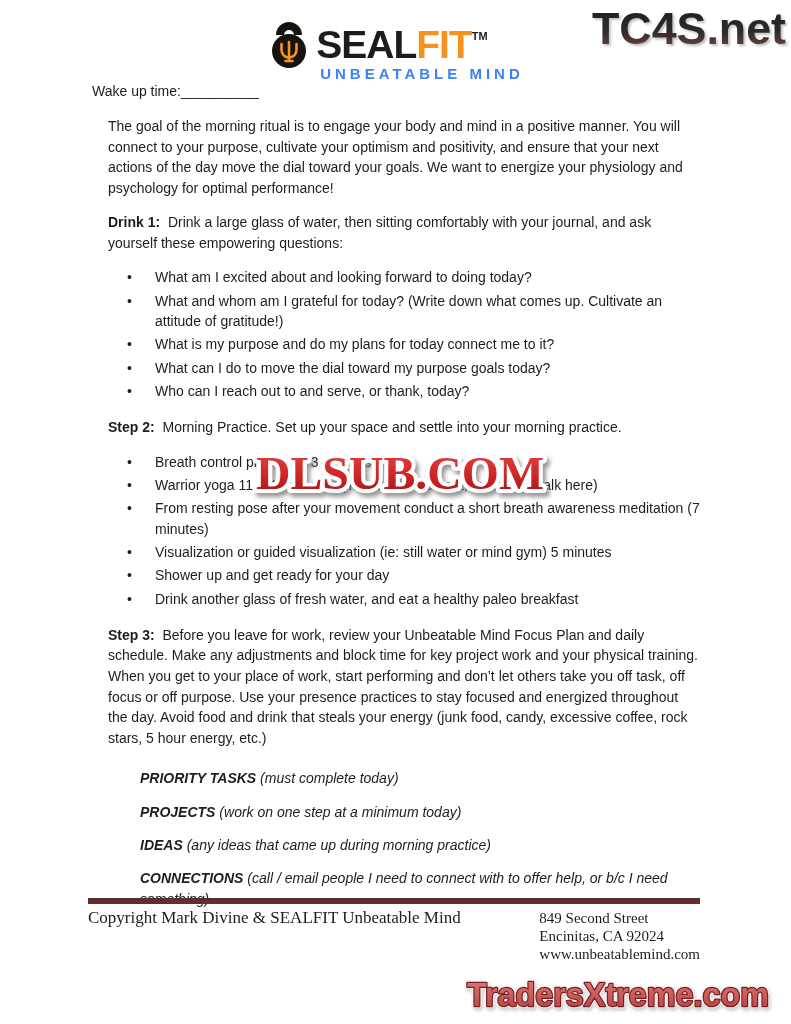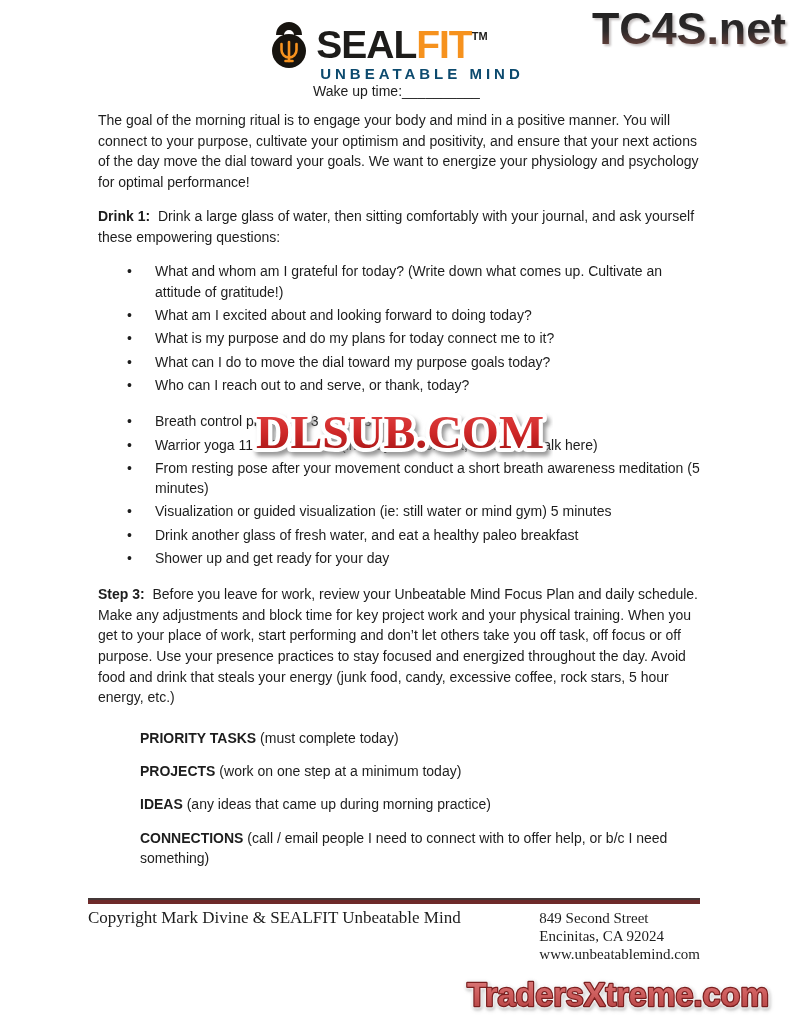--- a/index.html
+++ b/index.html
@@ -21,50 +21,50 @@
   .kb-icon{flex:0 0 auto;margin-top:2px;}
   .logo-text{display:flex;flex-direction:column;}
   .logo-main{
     font-weight:bold;font-size:39px;line-height:38px;letter-spacing:-1px;
     font-family:"Liberation Sans",sans-serif;
   }
   .logo-seal{color:#1d1c1a;}
   .logo-fit{color:#f6921e;}
   .logo-tm{font-size:11px;color:#1d1c1a;vertical-align:18px;letter-spacing:0;font-weight:bold;}
   .logo-sub{
-    font-size:15px;font-weight:bold;color:#0c4a6e;
+    font-size:15px;font-weight:bold;color:#3b82f6;
     letter-spacing:4px;line-height:18px;margin-top:1px;padding-left:4px;
   }
   
   .doc-title{
     text-align:center;font-size:15px;font-weight:bold;
     text-decoration:underline;
     margin:12px 0 17px 0;
   }
-  .wake-line{text-align:center;font-size:14px;margin-bottom:11px;}
-  p.body-par{font-size:14px;line-height:1.47;margin:0 0 14px 6px;}
+  .wake-line{text-align:left;font-size:14px;margin-bottom:17px;}
+  p.body-par{font-size:14px;line-height:1.47;margin:0 0 14px 16px;}
   .step-label{font-weight:bold;}
   ul.doc-list{
     list-style:none;margin:14px 0 16px 0;padding:0;
   }
   ul.doc-list li{
     position:relative;
     padding-left:63px;
     font-size:14px;line-height:1.45;
     margin-bottom:3px;
   }
   ul.doc-list li::before{
     content:"\2022";
     position:absolute;left:35px;top:0;
     font-size:14px;
   }
   .step2-wrap{position:relative;}
   
   .tasks{margin:20px 0 0 48px;}
-  .task-row{font-size:14px;line-height:1.45;margin-bottom:13px;}
+  .task-row{font-size:14px;line-height:1.45;margin-bottom:13px;font-style:italic;}
   .task-label{font-weight:bold;}
   
   .footer{
     position:absolute;left:88px;top:898px;width:612px;
     font-family:"Liberation Serif",serif;
   }
   .footer-rule{
     height:4px;background:#6e2a2a;border-top:2px solid #443737;
   }
   .footer-body{display:flex;justify-content:space-between;margin-top:5px;}
@@ -110,36 +110,37 @@
   <div class="content">
 
 
     <div class="wake-line">Wake up time:__________</div>
 
     <p class="body-par">The goal of the morning ritual is to engage your body and mind in a positive manner.  You will connect to your purpose, cultivate your optimism and positivity, and ensure that your next actions of the day move the dial toward your goals.  We want to energize your physiology and psychology for optimal performance!</p>
 
     <p class="body-par"><span class="step-label">Drink 1:</span>&nbsp; <span>Drink a large glass of water, then sitting comfortably with your journal, and ask yourself these empowering questions:</span></p>
 
     <ul class="doc-list">
+      <li>What am I excited about and looking forward to doing today?</li>
       <li>What and whom am I grateful for today?  (Write down what comes up.  Cultivate an attitude of gratitude!)</li>
-      <li>What am I excited about and looking forward to doing today?</li>
       <li>What is my purpose and do my plans for today connect me to it?</li>
       <li>What can I do to move the dial toward my purpose goals today?</li>
       <li>Who can I reach out to and serve, or thank, today?</li>
     </ul>
 
+    <p class="body-par"><span class="step-label">Step 2:</span>&nbsp; <span>Morning Practice.  Set up your space and settle into your morning practice.</span></p>
 
     <div class="step2-wrap">
       <ul class="doc-list">
         <li>Breath control practice – 3 minutes</li>
         <li>Warrior yoga 11 – 45 minutes (insert your workout, or a brisk walk here)</li>
-        <li>From resting pose after your movement conduct a short breath awareness meditation (5 minutes)</li>
+        <li>From resting pose after your movement conduct a short breath awareness meditation (7 minutes)</li>
         <li>Visualization or guided visualization (ie: still water or mind gym) 5 minutes</li>
+        <li>Shower up and get ready for your day</li>
         <li>Drink another glass of fresh water, and eat a healthy paleo breakfast</li>
-        <li>Shower up and get ready for your day</li>
       </ul>
 
       <svg class="wm-dlsub" width="306" height="66" viewBox="0 0 306 66">
         <defs>
           <linearGradient id="g-dlsub" x1="0" y1="0" x2="0" y2="1">
             <stop offset="0" stop-color="#e34545"></stop>
             <stop offset="0.5" stop-color="#cf2828"></stop>
             <stop offset="1" stop-color="#9e1212"></stop>
           </linearGradient>
         </defs>

